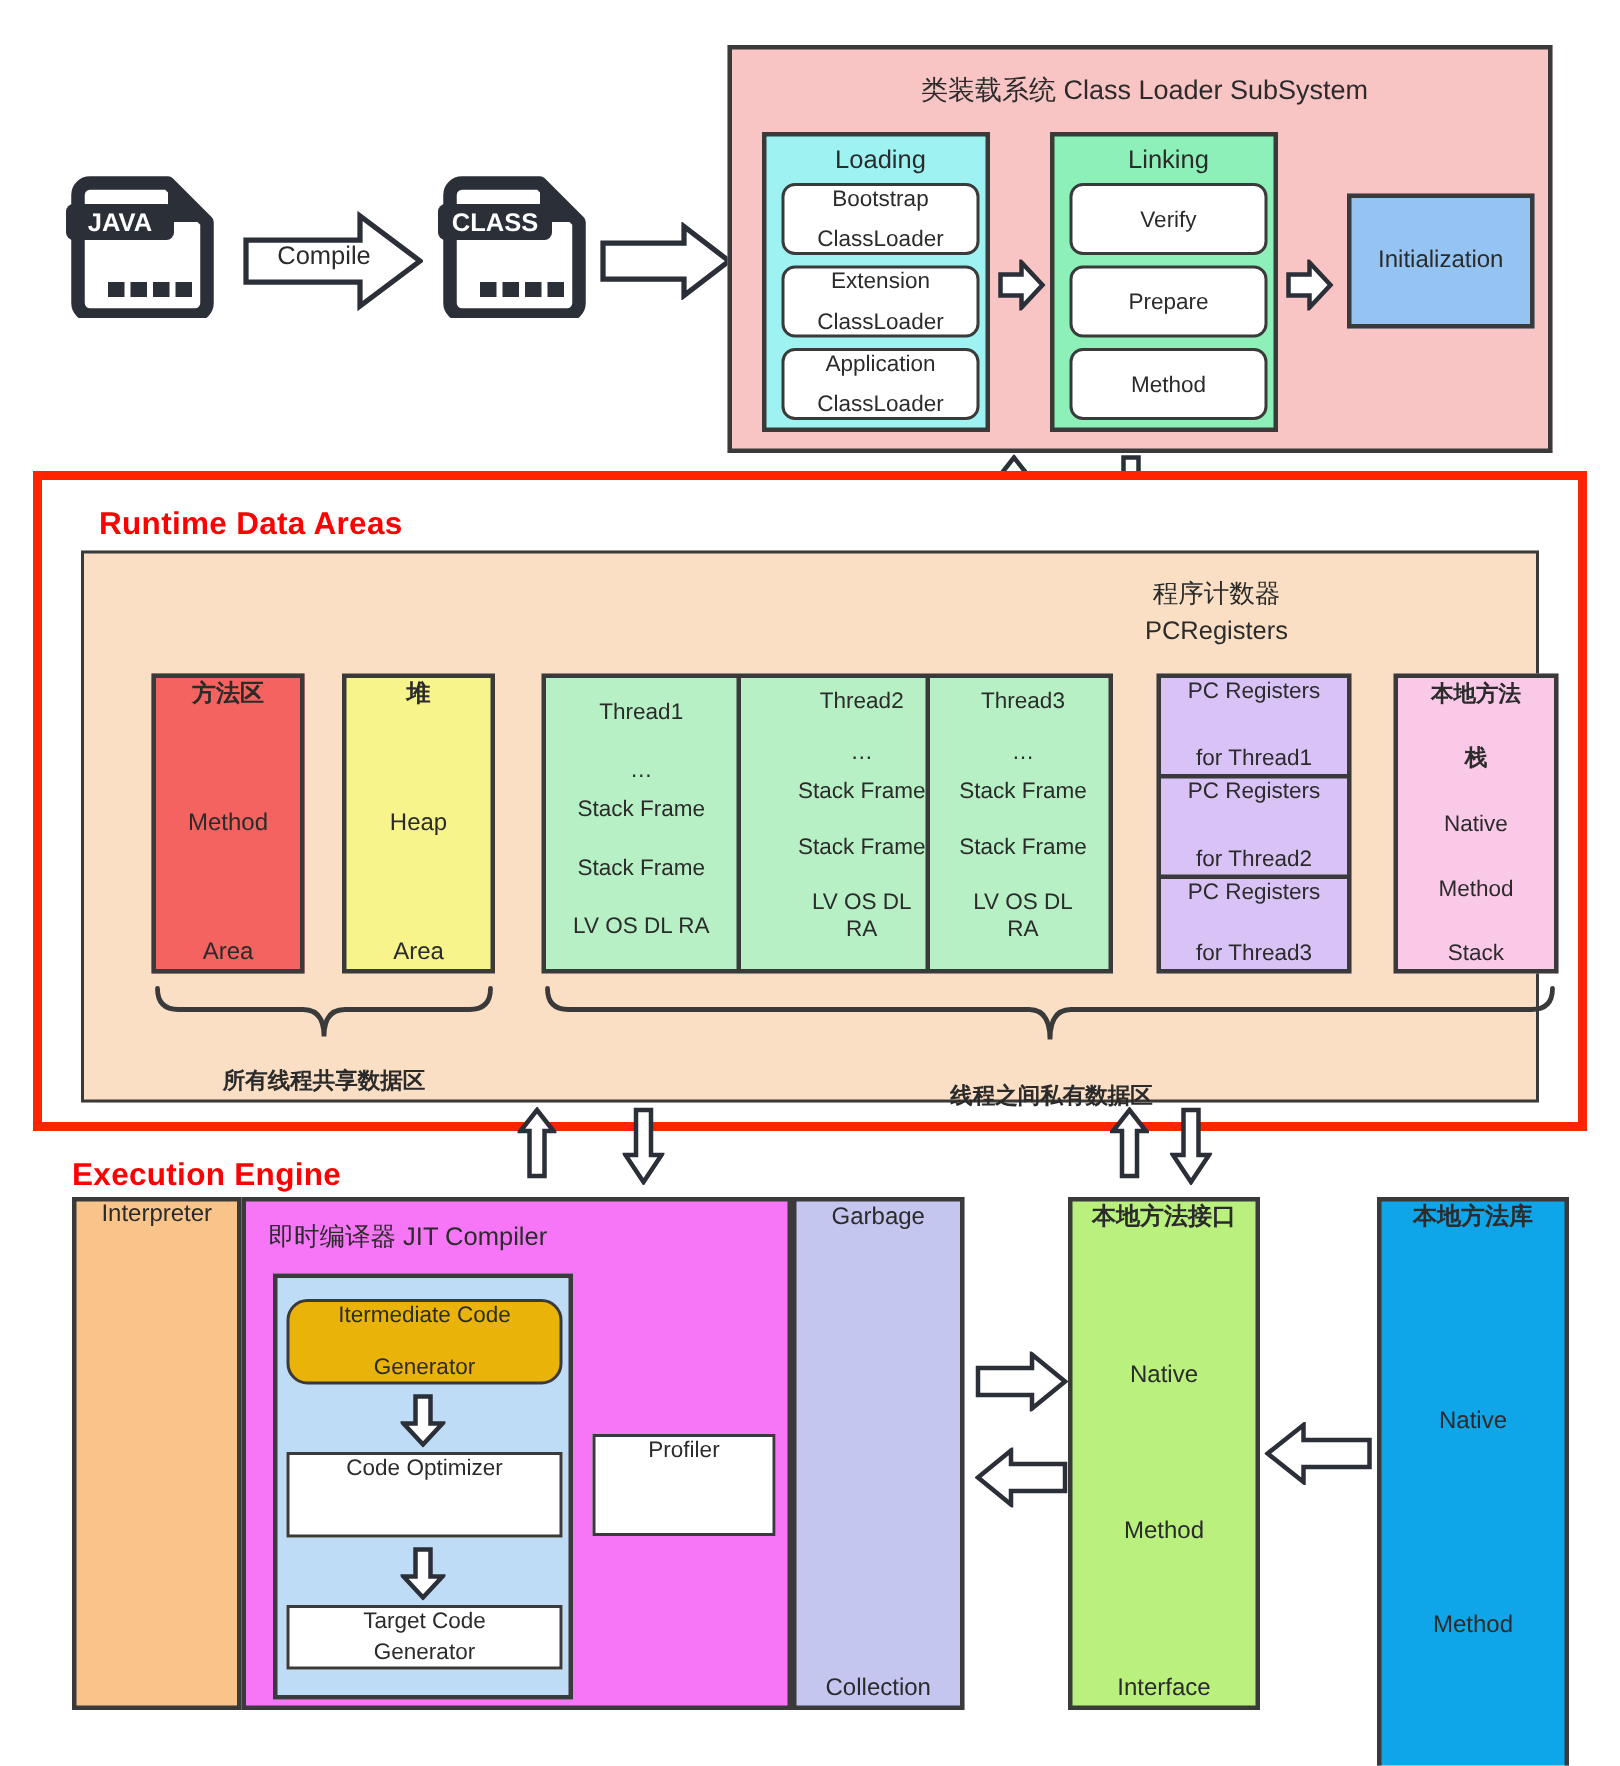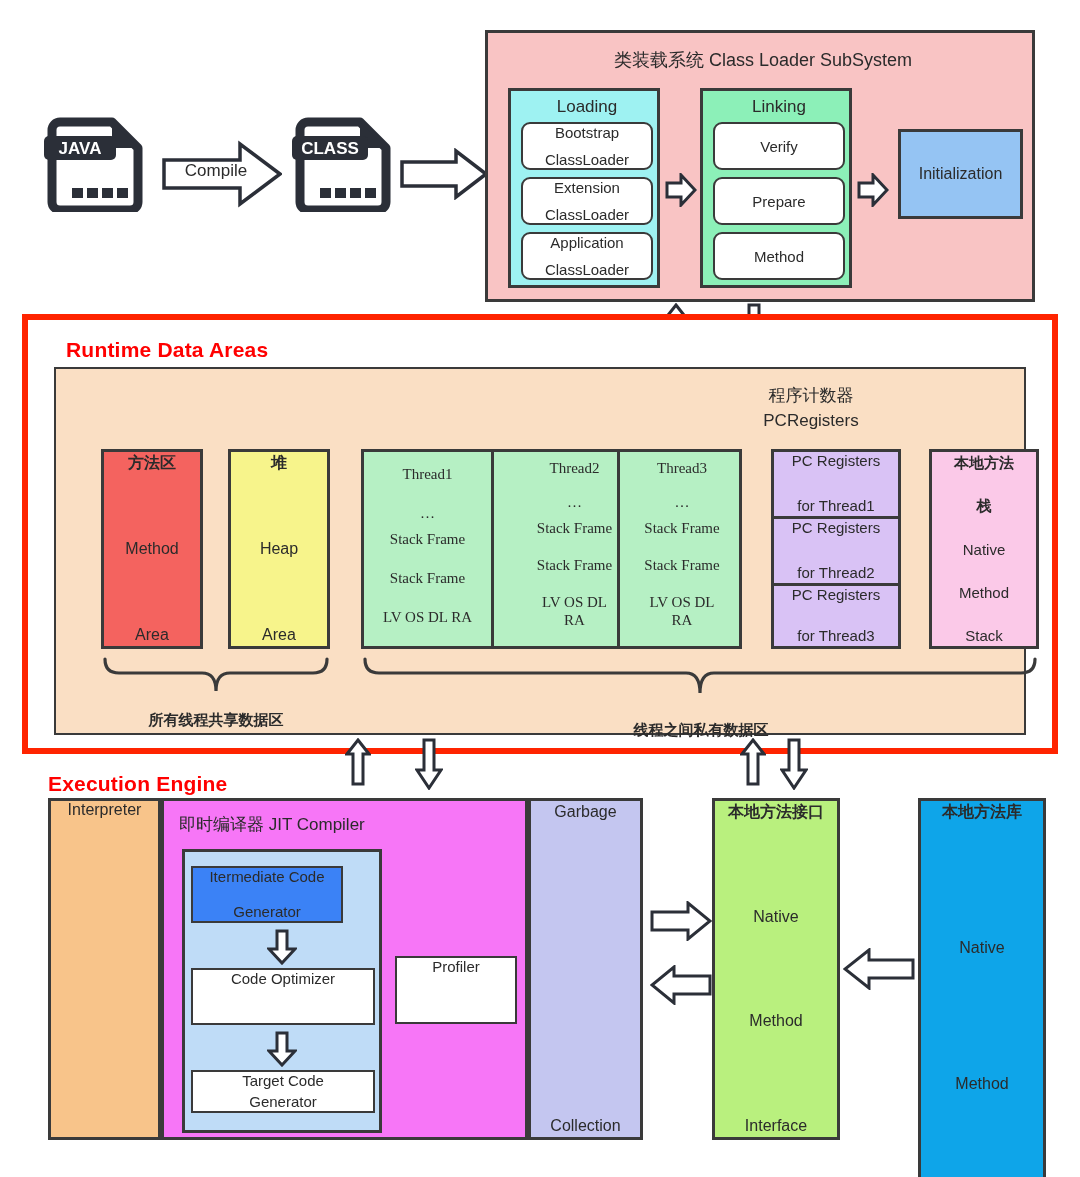--- a/index.html
+++ b/index.html
@@ -164,21 +164,21 @@
       <span>Method</span>
       <span>Area</span>
     </div>
 
     <div class="abs bx col" style="left:172px; top:80px; width:102px; height:200px; background:#f7f48b; font-size:16px; line-height:1.35;">
       <span class="cn">堆</span>
       <span>Heap</span>
       <span>Area</span>
     </div>
 
-    <div class="abs bx" style="left:305px; top:80px; width:381px; height:200px; background:#b6f0c4;font-family:Liberation Serif, serif;">
+    <div class="abs bx" style="left:305px; top:80px; width:381px; height:200px; background:#b6f0c4;">
       <div class="abs col" style="left:0px; top:0px; width:127px; height:194px; font-size:15px; justify-content:flex-start; padding-top:14px;">
         <span style="margin-bottom:22px;">Thread1</span>
         <span style="margin-bottom:9px;">…</span>
         <span style="margin-bottom:22px;">Stack Frame</span>
         <span style="margin-bottom:22px;">Stack Frame</span>
         <span>LV OS DL RA</span>
       </div>
       <div class="abs" style="left:127px; top:0; width:3px; height:194px; background:#3a3a3a;"></div>
       <div class="abs col" style="left:130px; top:0px; width:123px; height:194px; font-size:15px; justify-content:flex-start; padding-top:7px; line-height:1.2;margin-left:19px;">
         <span style="margin-bottom:16px;">Thread2</span>
@@ -263,21 +263,21 @@
 <div class="abs redlabel" style="left:48px; top:772px;">Execution Engine</div>
 
 <div class="abs bx col" style="left:48px; top:798px; width:113px; height:342px; background:#f8c48a; font-size:16px;">
   <span>Interpreter</span>
 </div>
 
 <div class="abs bx" style="left:161px; top:798px; width:367px; height:342px; background:#f776f7;">
   <div class="abs" style="left:15px; top:12px; font-size:17px;">即时编译器 JIT Compiler</div>
 
   <div class="abs bx" style="left:18px; top:48px; width:200px; height:284px; background:#bfdcf7;">
-    <div class="abs bx-thin col" style="left:6px; top:14px; width:152px; height:57px; background:#3b82f6; font-size:15px; line-height:1.2;">
+    <div class="abs bx-thin col" style="left:6px; top:14px; width:184px; height:57px; background:#eab308; font-size:15px; line-height:1.2;border-radius:14px;">
       <span>Itermediate Code</span>
       <span>Generator</span>
     </div>
     <div class="arw" style="left:82px; top:77px;">
       <svg width="30" height="36" viewBox="0 0 30 36">
         <path d="M10 2 H20 V20 H28 L15 34 L2 20 H10 Z" fill="#ffffff" stroke="#2b2f38" stroke-width="3" stroke-linejoin="miter"></path>
       </svg>
     </div>
     <div class="abs bx-thin col" style="left:6px; top:116px; width:184px; height:57px; background:#ffffff; font-size:15px;">
       <span>Code Optimizer</span>

